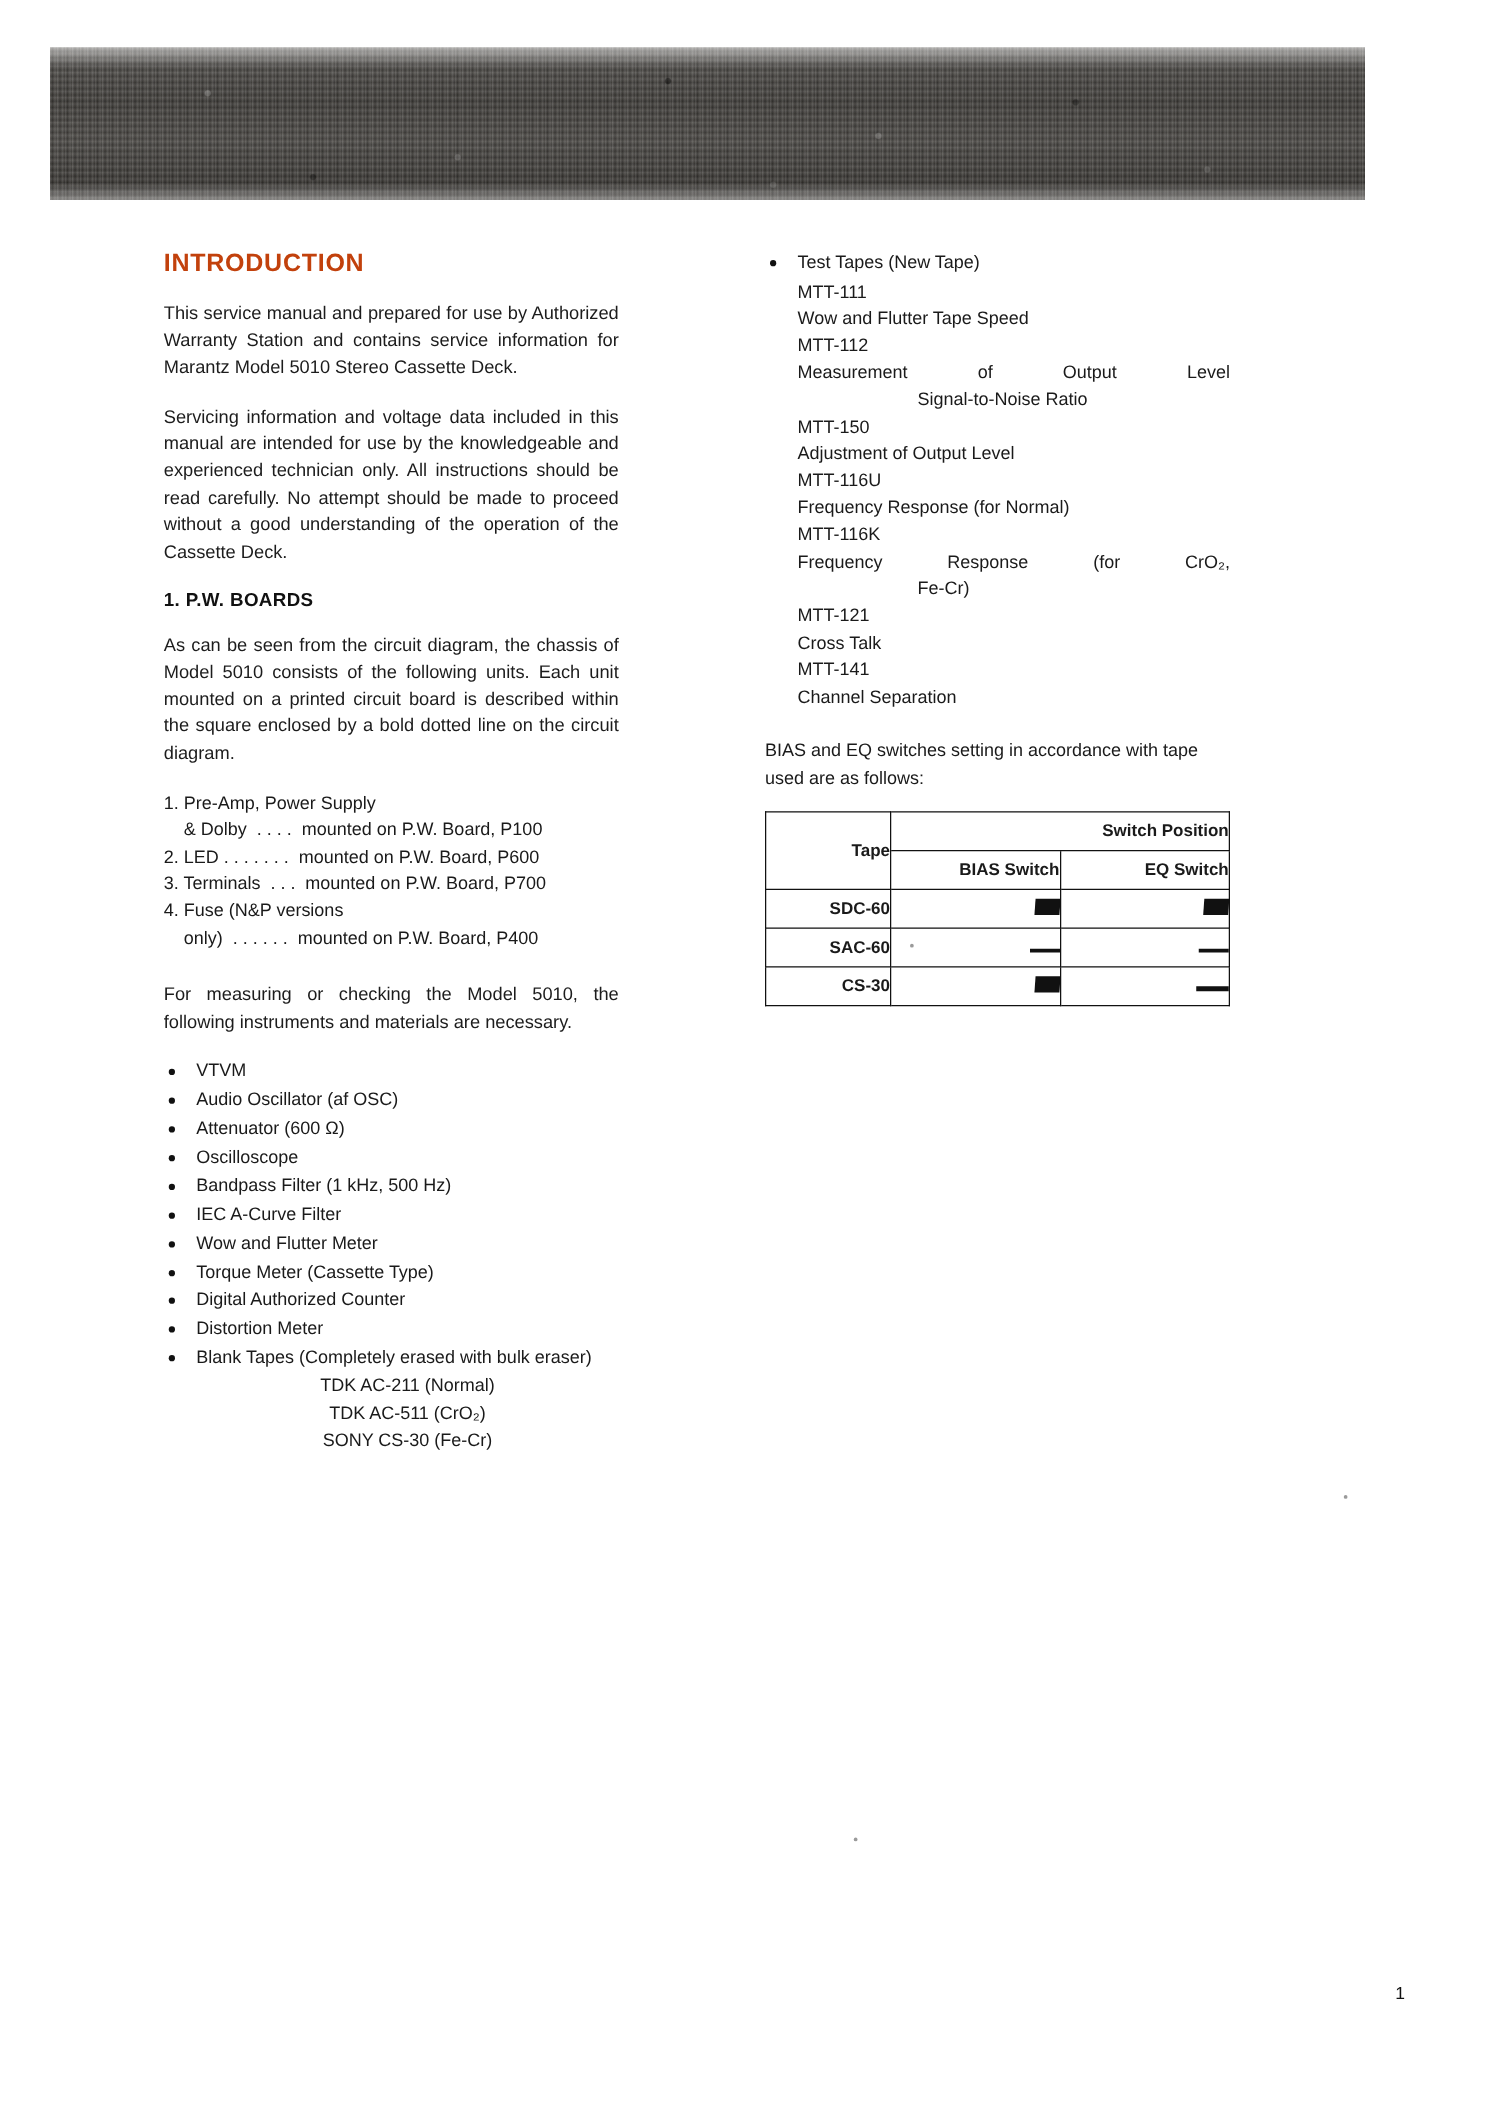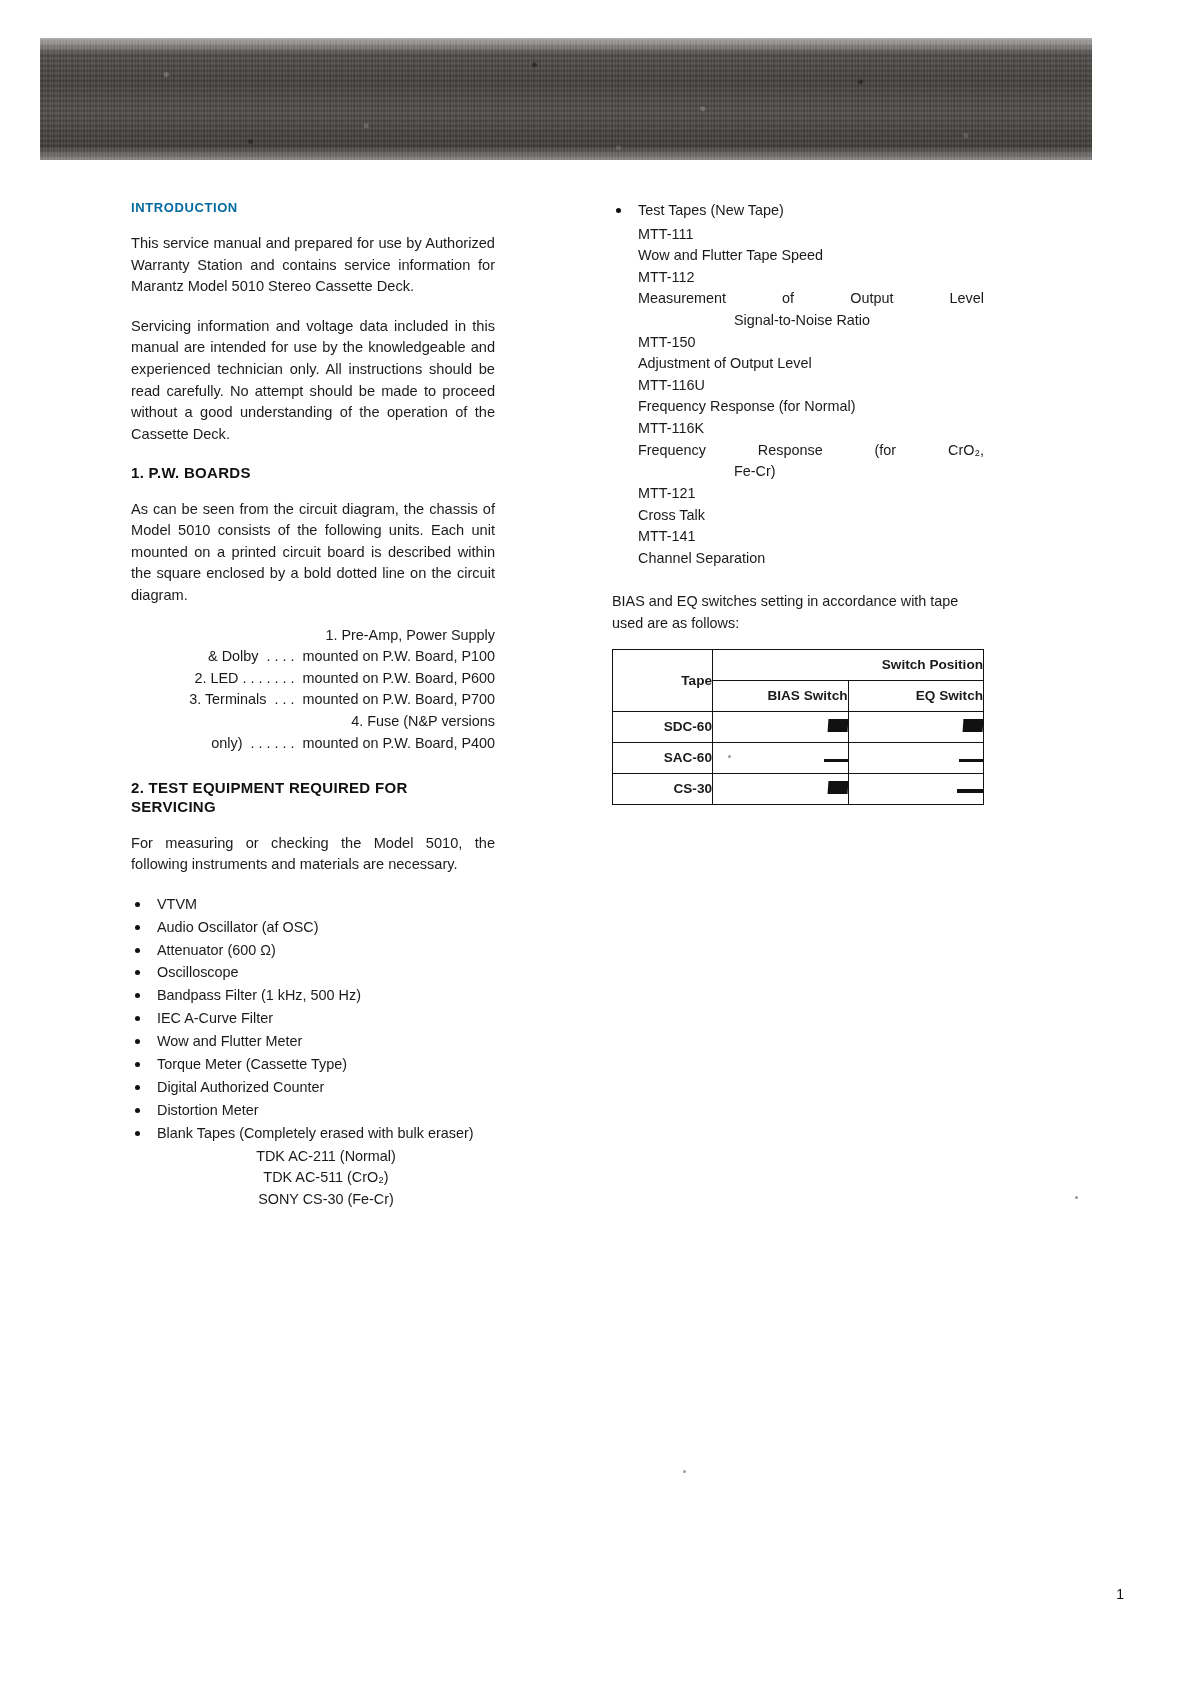--- a/index.html
+++ b/index.html
@@ -75,25 +75,25 @@
     width: 364px;
   }
   .col-right {
     position: absolute;
     left: 612px;
     top: 200px;
     width: 372px;
   }
 
   h2.section-title {
-    font-size: 13px;
+    font-size: 20px;
     font-weight: bold;
     letter-spacing: 0.6px;
     margin: 0 0 18px 0;
-    color: #0369a1;
+    color: #c2410c;
   }
   h3.sub-title {
     font-size: 15px;
     font-weight: bold;
     letter-spacing: 0.3px;
     margin: 0 0 16px 0;
     color: #111;
     line-height: 1.28;
   }
   p.body {
@@ -104,21 +104,21 @@
     color: #1c1c1c;
   }
   p.body:last-child { margin-bottom: 0; }
 
   
   .board-list {
     font-size: 14.4px;
     line-height: 1.5;
     margin: 0 0 24px 0;
   }
-  .board-line { white-space: pre; text-align: right; }
+  .board-line { white-space: pre; }
   .board-line.indent { padding-left: 16px; }
 
   
   ul.bullets {
     list-style: none;
     margin: 0;
     padding: 0;
     font-size: 14.4px;
     line-height: 1.52;
   }
@@ -265,21 +265,20 @@
 
   <div class="board-list">
     <div class="board-line">1. Pre-Amp, Power Supply</div>
     <div class="board-line indent">&amp; Dolby  . . . .  mounted on P.W. Board, P100</div>
     <div class="board-line">2. LED . . . . . . .  mounted on P.W. Board, P600</div>
     <div class="board-line">3. Terminals  . . .  mounted on P.W. Board, P700</div>
     <div class="board-line">4. Fuse (N&amp;P versions</div>
     <div class="board-line indent">only)  . . . . . .  mounted on P.W. Board, P400</div>
   </div>
 
-  <h3 class="sub-title">2. TEST EQUIPMENT REQUIRED FOR SERVICING</h3>
 
   <p class="body">For measuring or checking the Model 5010, the following instruments and materials are necessary.</p>
 
   <ul class="bullets">
     <li><span class="dot"></span><span>VTVM</span></li>
     <li><span class="dot"></span><span>Audio Oscillator (af OSC)</span></li>
     <li><span class="dot"></span><span>Attenuator (600 Ω)</span></li>
     <li><span class="dot"></span><span>Oscilloscope</span></li>
     <li><span class="dot"></span><span>Bandpass Filter (1 kHz, 500 Hz)</span></li>
     <li><span class="dot"></span><span>IEC A-Curve Filter</span></li>

